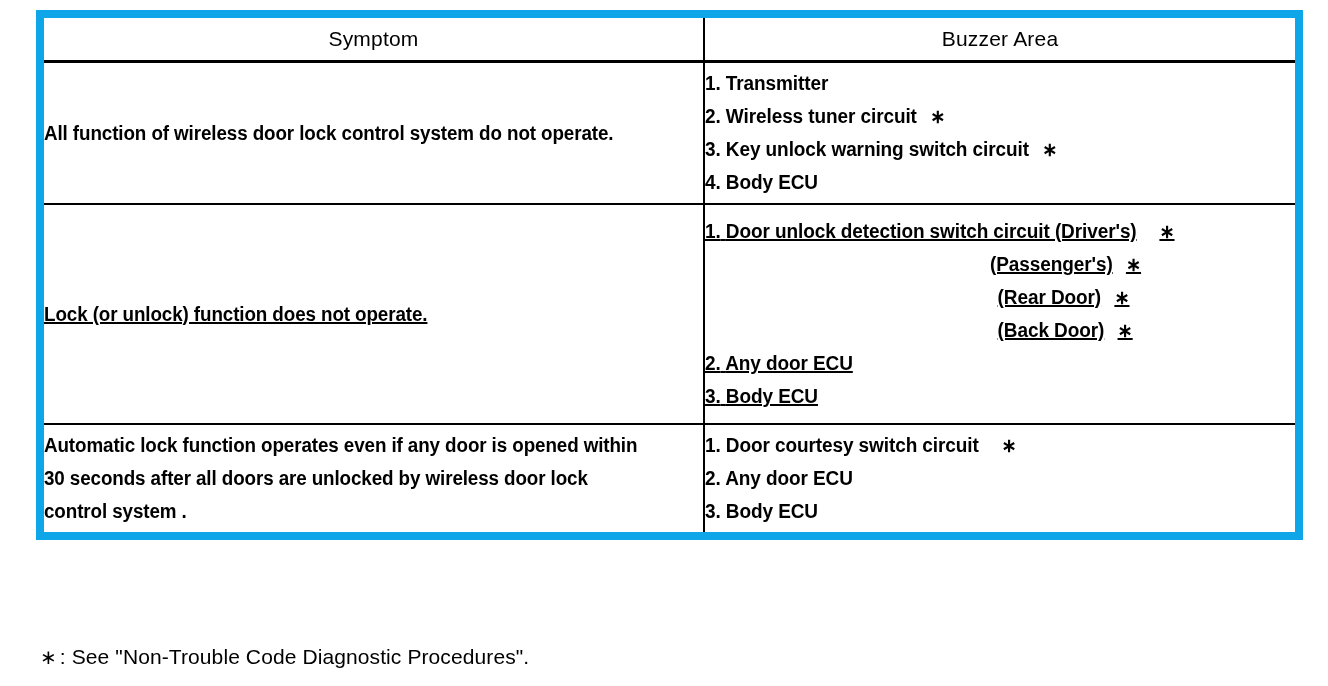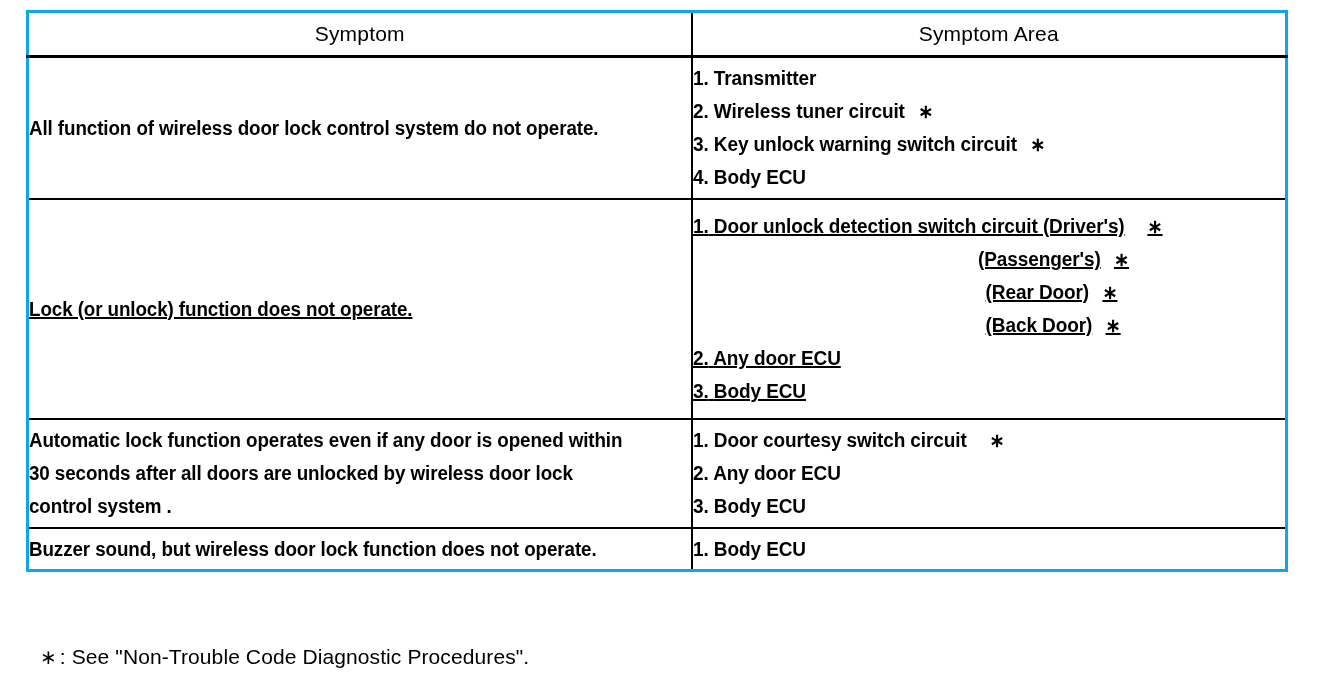--- a/index.html
+++ b/index.html
@@ -21,26 +21,26 @@
     position: absolute;
     left: 0;
     top: 0;
     width: 1328px;
     height: 686px;
   }
 
   
   .dtc-table {
     position: absolute;
-    left: 26px;
+    left: 36px;
     top: 10px;
     width: 1262px;
     border-collapse: collapse;
     table-layout: fixed;
-    border: 3px solid #0ea5e9;
+    border: 8px solid #0ea5e9;
   }
   .dtc-table col.c-symptom { width: 664px; }
   .dtc-table col.c-suspect { width: 595px; }
 
   .dtc-table td,
   .dtc-table th {
     border: 2px solid #000;
     vertical-align: middle;
     padding: 0;
     background: #fff;
@@ -129,21 +129,21 @@
     <colgroup>
       <col class="c-symptom">
       <col class="c-suspect">
     </colgroup>
     <thead>
       <tr>
         <th>
           <div class="hdr-label">Symptom</div>
         </th>
         <th>
-          <div class="hdr-label">Symptom Area</div>
+          <div class="hdr-label">Buzzer Area</div>
         </th>
       </tr>
     </thead>
     <tbody id="tbody">
         <tr class="row-0">
           <td class="symptom-cell">
             <div class="symptom-line">All function of wireless door lock control system do not operate.</div>
           </td>
           <td class="suspect-cell">
             <div class="suspect-line"><span>1.</span> <span>Transmitter</span></div>
@@ -170,28 +170,20 @@
             <div class="symptom-line">Automatic lock function operates even if any door is opened within</div>
             <div class="symptom-line">30 seconds after all doors are unlocked by wireless door lock</div>
             <div class="symptom-line">control system .</div>
           </td>
           <td class="suspect-cell">
             <div class="suspect-line"><span>1.</span> <span>Door courtesy switch circuit</span><span class="gap-md"></span><span class="star">∗</span></div>
             <div class="suspect-line"><span>2.</span> <span>Any door ECU</span></div>
             <div class="suspect-line"><span>3.</span> <span>Body ECU</span></div>
           </td>
         </tr>
-        <tr class="row-4">
-          <td class="symptom-cell">
-            <div class="symptom-line">Buzzer sound, but wireless door lock function does not operate.</div>
-          </td>
-          <td class="suspect-cell">
-            <div class="suspect-line"><span>1.</span> <span>Body ECU</span></div>
-          </td>
-        </tr>
       </tbody>
   </table>
 
   <div class="footnote">
     <span class="fn-star">∗</span><span>:</span>
     <span>See "Non-Trouble Code Diagnostic Procedures".</span>
   </div>
 
 </div>
 

